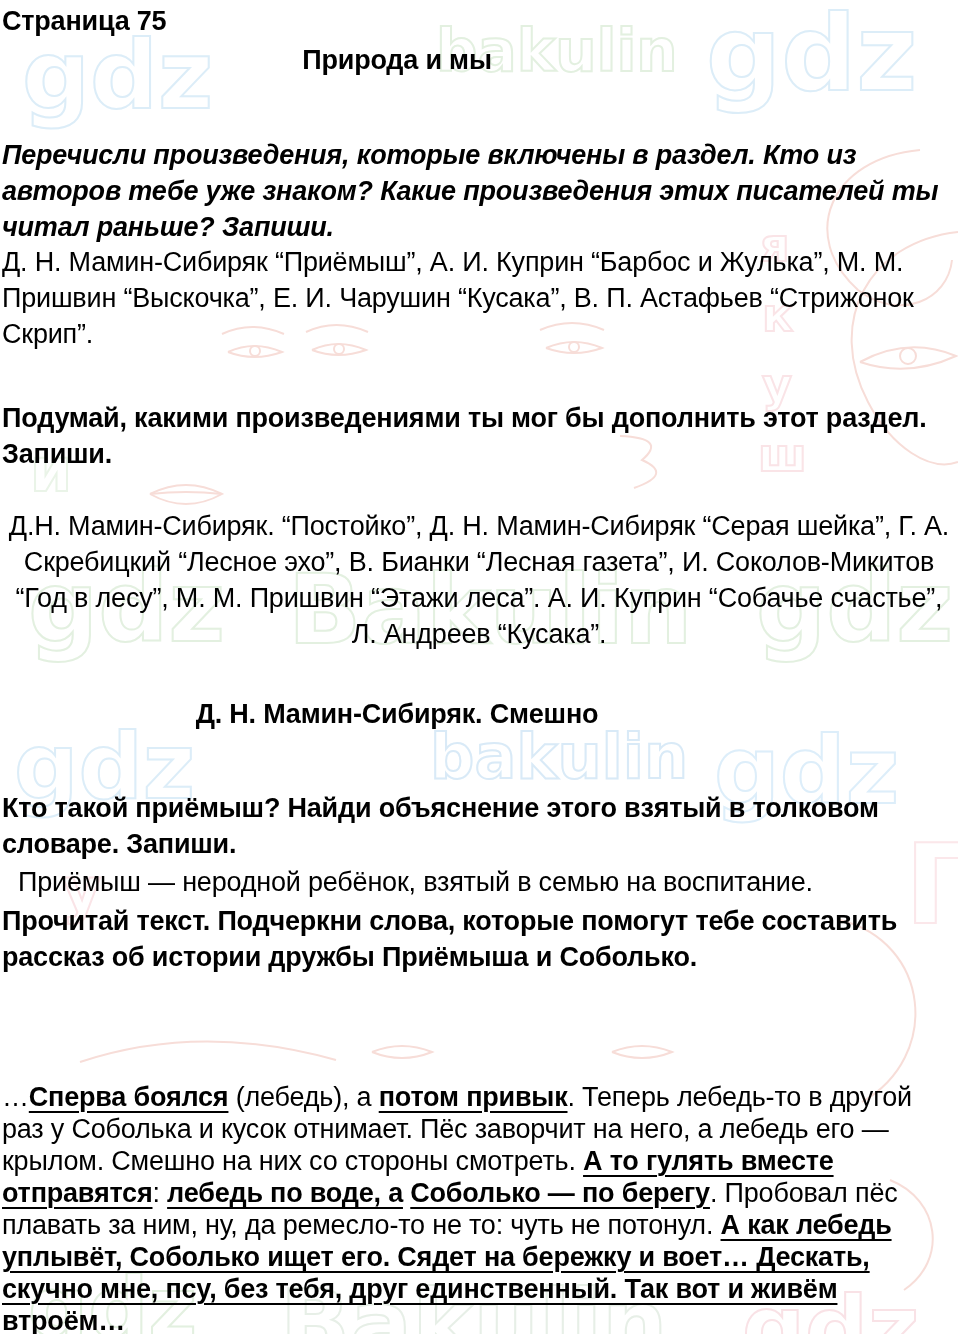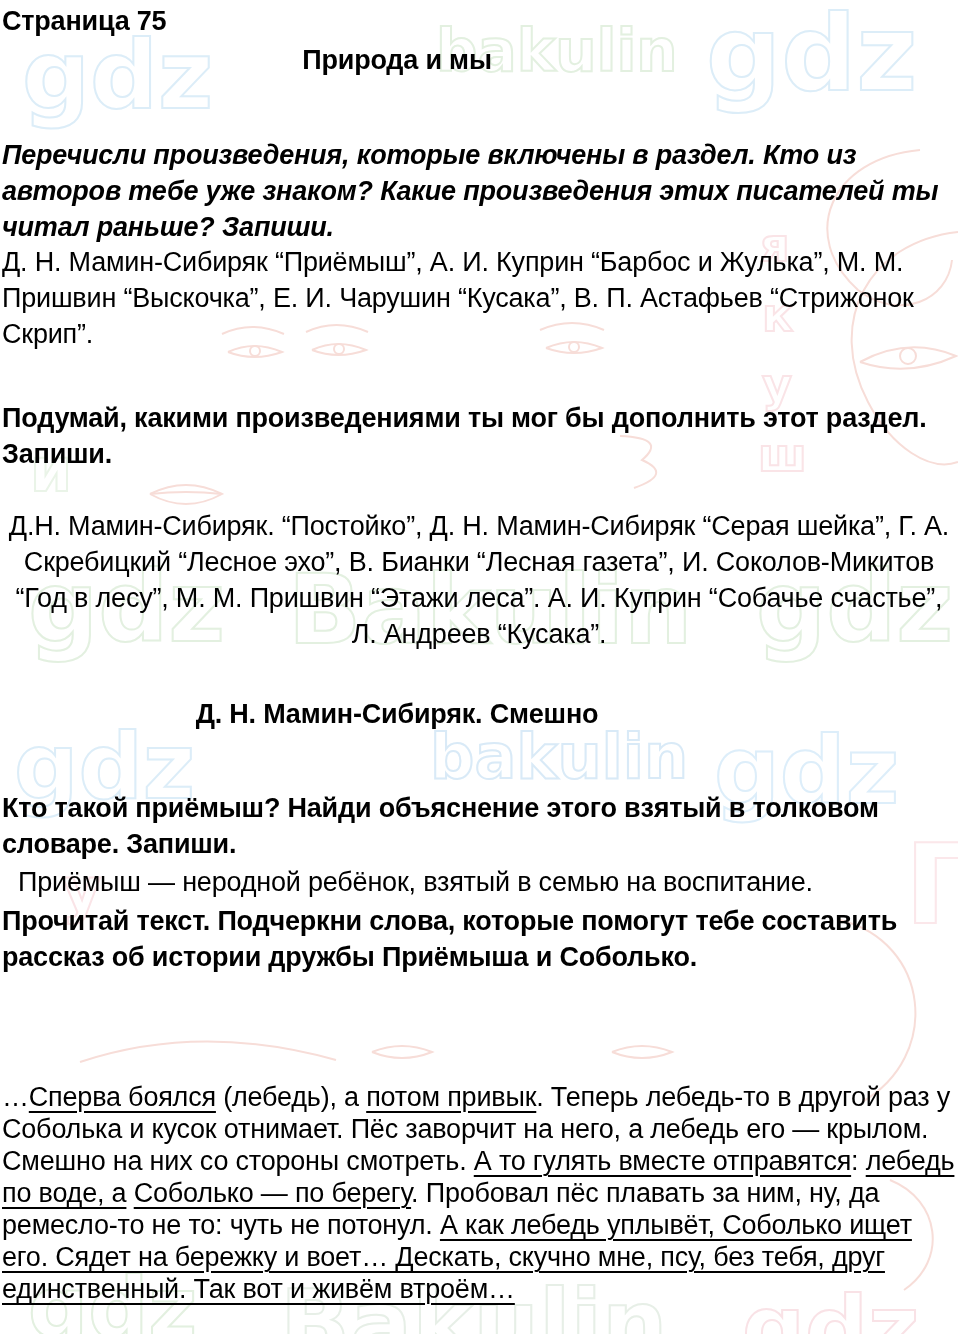--- a/index.html
+++ b/index.html
@@ -28,20 +28,21 @@
   #a2{top:508px;text-align:center;}
   #work-title{top:696px;}
   #q3{top:790px;}
   #a3{top:864px;margin-left:16px;}
   #q4{top:903px;width:956px;}
   #passage{top:1081px;width:956px;line-height:32px;}
   #passage .u{
     text-decoration:underline;
     text-decoration-thickness:2px;
     text-underline-offset:5px;
+    font-weight:bold;
   }
 </style>
 </head>
 <body>
 
 <svg class="layer" width="958" height="1334" viewBox="0 0 958 1334" xmlns="http://www.w3.org/2000/svg">
   <g fill="none" stroke="#f7ddd8" stroke-width="2">
     <path d="M 920 150 C 830 158, 798 236, 858 290 C 900 322, 948 300, 952 260"></path>
     <path d="M 958 232 C 868 242, 826 322, 868 402 C 892 448, 930 472, 958 462"></path>
     <path d="M 860 362 Q 908 336 956 356 Q 908 378 860 362"></path>

